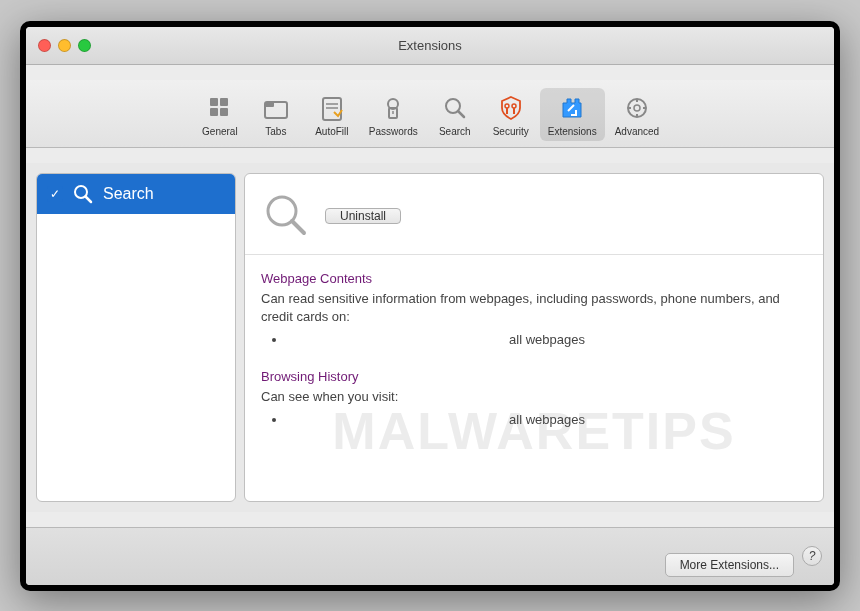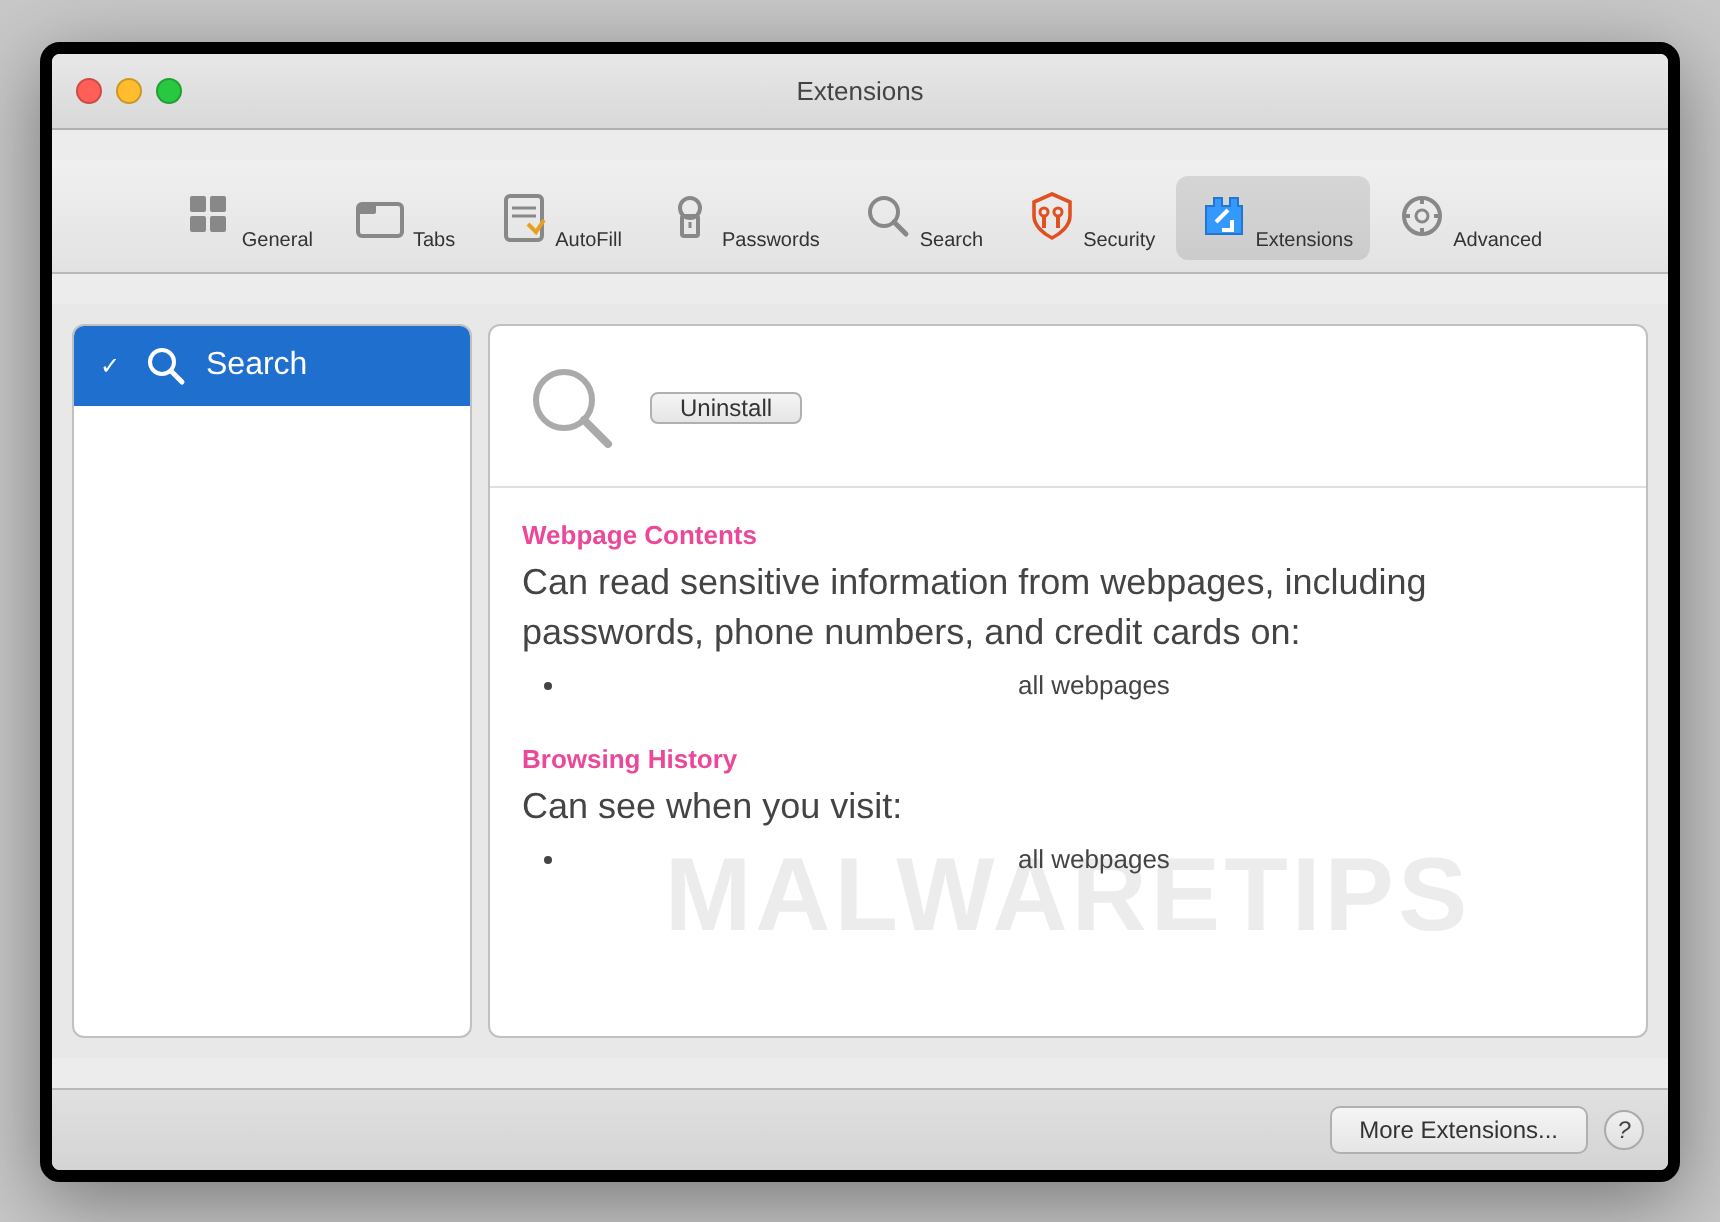--- a/index.html
+++ b/index.html
@@ -75,21 +75,22 @@
     }
 
     .toolbar-items {
       display: flex;
       gap: 2px;
       align-items: flex-end;
     }
 
     .toolbar-item {
       display: flex;
-      align-items: flex-end;
+      flex-direction: column;
+      align-items: center;
       padding: 4px 8px;
       border-radius: 6px;
       cursor: pointer;
       min-width: 54px;
     }
 
     .toolbar-item.active {
       background: rgba(0,0,0,0.1);
     }
 
@@ -245,27 +246,27 @@
       z-index: 1;
       overflow-y: auto;
     }
 
     .permission-section {
       margin-bottom: 18px;
     }
 
     .permission-title {
       font-size: 13px;
-      font-weight: 700;
-      color: #ec4899;
+      font-weight: 400;
+      color: #701a75;
       margin-bottom: 4px;
     }
 
     .permission-desc {
-      font-size: 18px;
+      font-size: 13px;
       color: #444;
       margin-bottom: 4px;
       line-height: 1.4;
     }
 
     .permission-list {
       list-style: disc;
       padding-left: 26px;
       text-align: center;
     }
@@ -289,20 +290,21 @@
     }
 
     .more-extensions-btn {
       padding: 4px 14px;
       background: linear-gradient(to bottom, #f5f5f5, #e5e5e5);
       border: 1px solid #b0b0b0;
       border-radius: 5px;
       font-size: 12px;
       color: #333;
       cursor: pointer;
+      margin-top: 17px;
     }
 
     .help-btn {
       width: 20px;
       height: 20px;
       border-radius: 50%;
       border: 1px solid #aaa;
       background: linear-gradient(to bottom, #f0f0f0, #e0e0e0);
       display: flex;
       align-items: center;

